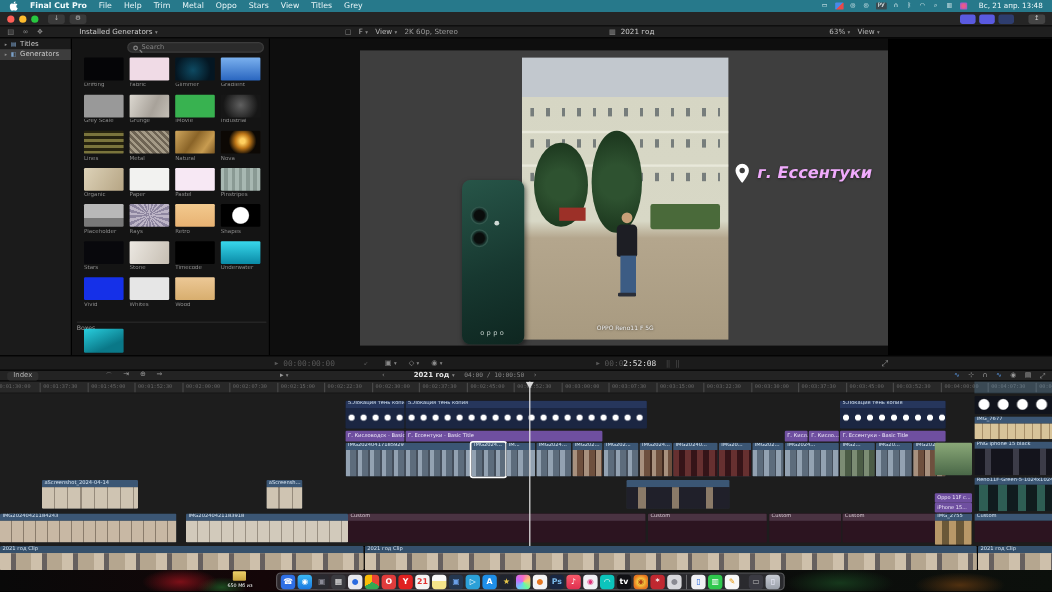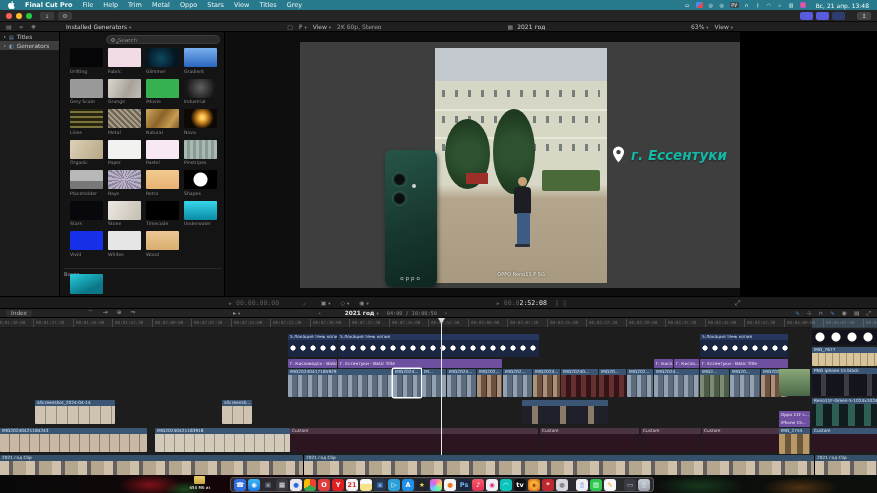--- a/index.html
+++ b/index.html
@@ -50,21 +50,21 @@
   .stairs{position:absolute;background:#9c3028;}
   .man-head{position:absolute;width:9px;height:9px;border-radius:50%;background:#c8a078;}
   .man-jacket{position:absolute;width:17px;height:27px;border-radius:4px 4px 2px 2px;background:#1d1e24;}
   .man-jeans{position:absolute;width:13px;height:32px;background:#3c5c84;}
   .man-shoes{position:absolute;width:15px;height:3px;background:#2a2e38;border-radius:1px;}
   .caption{position:absolute;left:0;bottom:6px;width:100%;text-align:center;color:#f0f0f0;font-size:5px;text-shadow:0 0 2px rgba(0,0,0,.8);}
   .phone{position:absolute;left:85px;top:108px;width:52px;height:137px;border-radius:7px;background:linear-gradient(160deg,#275548 0%,#173830 55%,#0e2620 100%);box-shadow:1px 2px 4px rgba(0,0,0,.5);}
   .cam{position:absolute;border-radius:50%;background:radial-gradient(circle,#0a0d0c 45%,#20423a 70%);border:1.5px solid #34584e;}
   .flashdot{position:absolute;width:4px;height:4px;border-radius:50%;background:#cfd8d4;}
   .phonebrand{position:absolute;left:0;bottom:6px;width:100%;text-align:center;color:#bcc9c4;font-size:5.5px;letter-spacing:2px;}
-  .cityov{position:absolute;left:312px;top:104px;display:flex;align-items:center;gap:6px;color:#14b8a6;}
+  .cityov{position:absolute;left:312px;top:94px;display:flex;gap:6px;color:#f0abfc;}
   .cityname{font-size:13.5px;font-weight:bold;font-style:italic;text-shadow:0 1px 2px rgba(0,0,0,.45);}
   
   .transport{left:0;top:296px;width:877px;height:13px;background:#1b1b1b;border-top:1px solid #000;border-bottom:1px solid #000;display:flex;align-items:center;font-size:6.5px;color:#5e5e5e;font-family:"DejaVu Sans Mono",monospace;}
   .tcdim{color:#585858;}
   .tcbright{color:#e2e2e2;}
   .tmenu{color:#8a8a8a;font-size:6px;font-family:"DejaVu Sans",sans-serif;}
   
   .tltoolbar{left:0;top:309px;width:877px;height:9px;background:#232323;border-bottom:1px solid #000;display:flex;align-items:center;font-size:5.8px;color:#9a9a9a;padding:0 6px;gap:8px;}
   .indexbtn{background:#2f2f2f;border-radius:2px;padding:0 5px;height:7px;display:flex;align-items:center;color:#b0b0b0;}
   .ruler{position:absolute;left:0;top:318px;width:877px;height:10px;background:#282828;border-bottom:1px solid #1a1a1a;overflow:hidden;}

